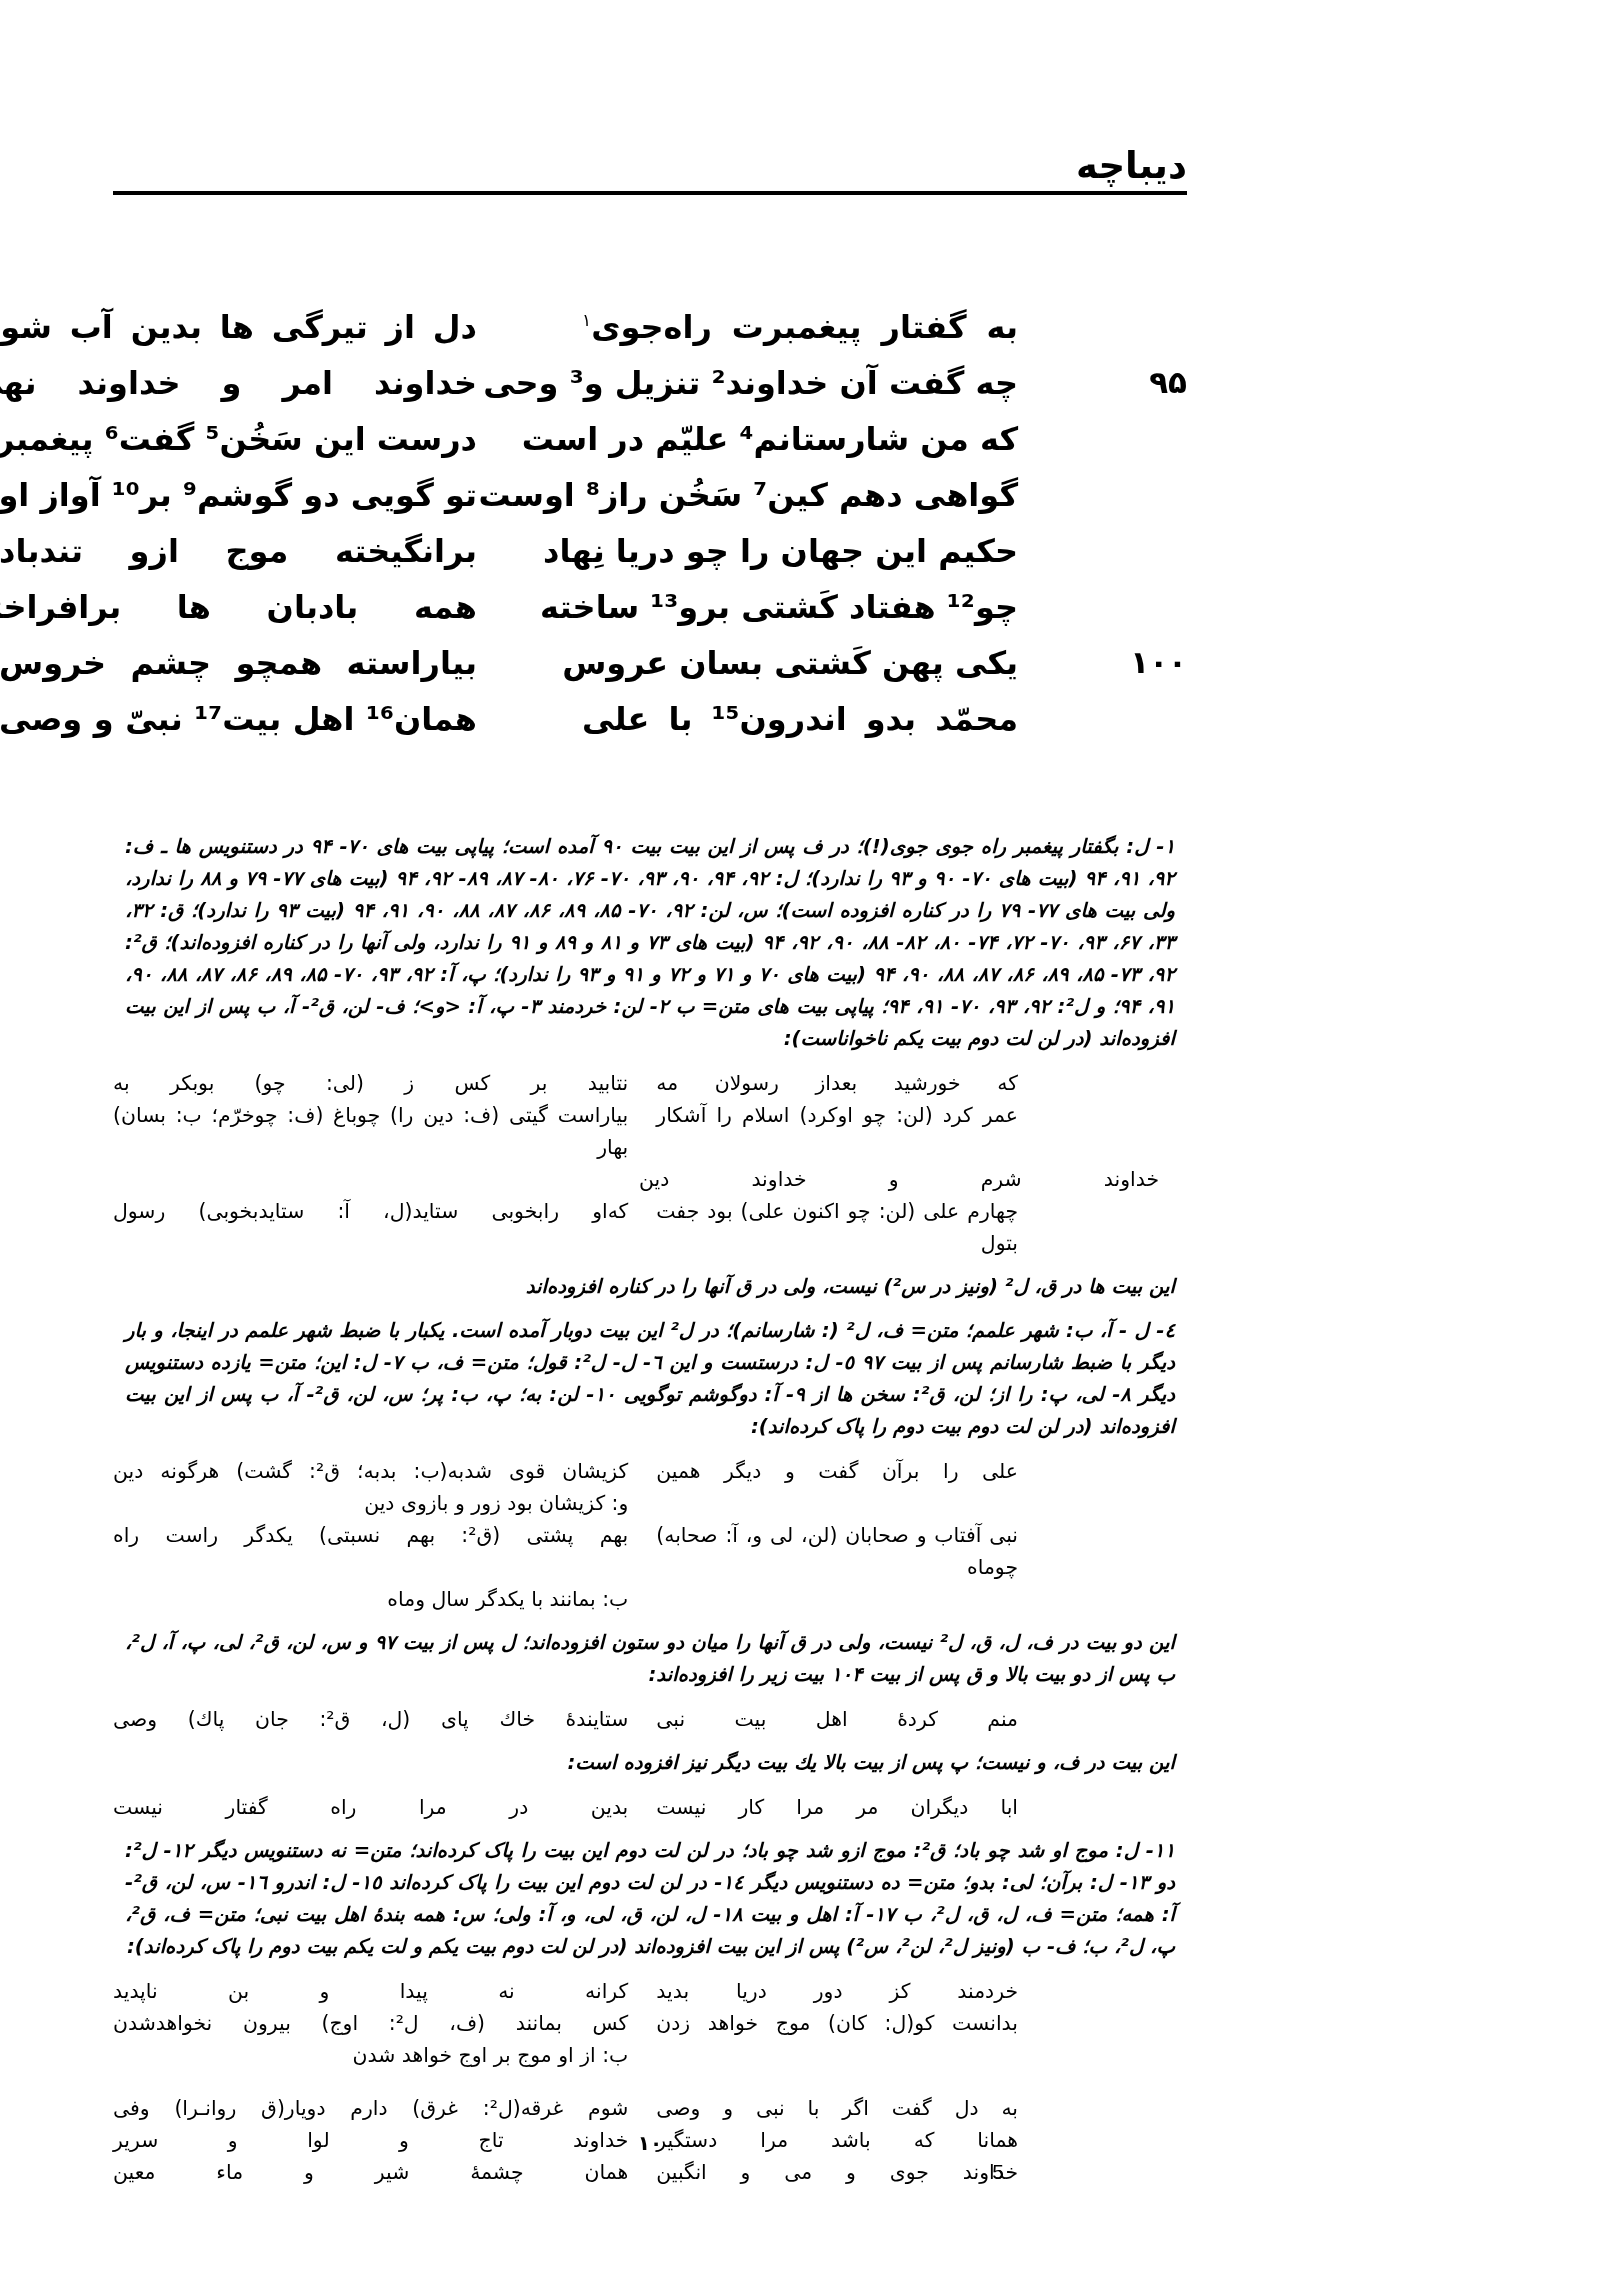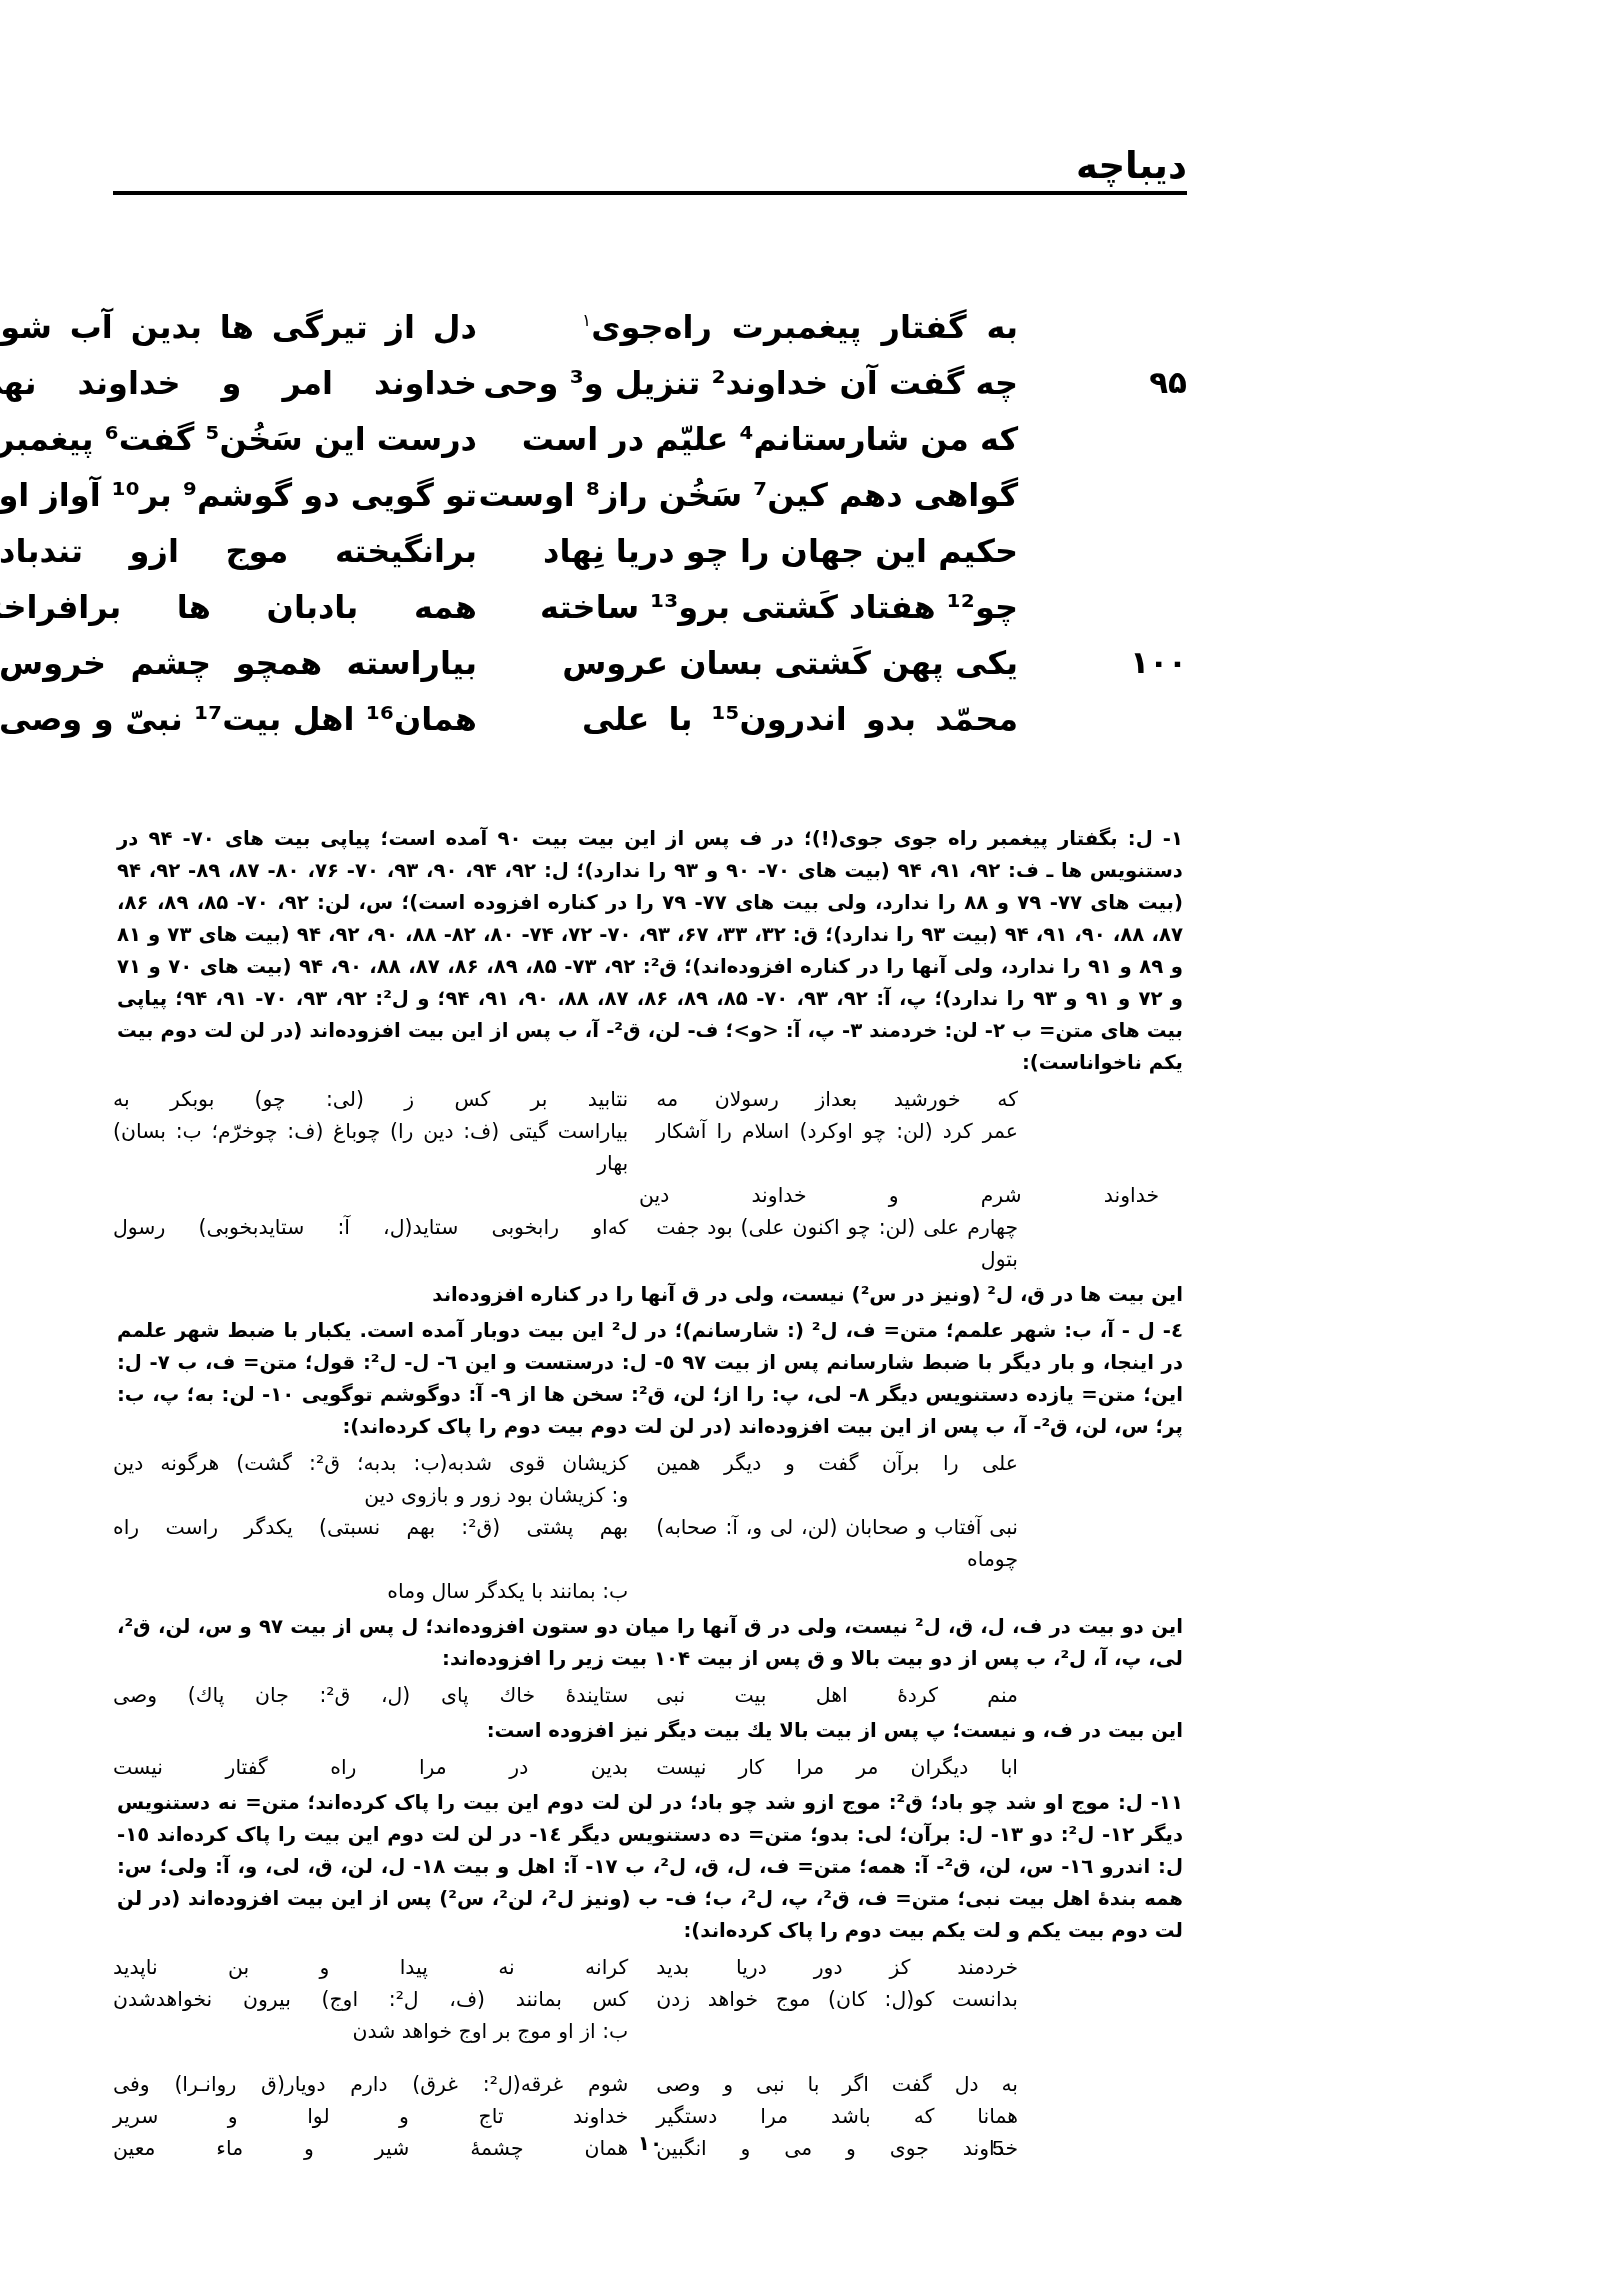--- a/index.html
+++ b/index.html
@@ -15,21 +15,21 @@
   .poem { position:absolute; top:302px; left:225px; right:113px; }
   .poem-row { position:relative; height:51px; display:flex; flex-direction:row; }
   .verse-num { position:absolute; right:0; width:70px; font-size:31px; font-weight:bold; text-align:right; top:5.6px; }
   .hemi { font-size:32px; font-weight:bold; white-space:nowrap; line-height:51px; }
   .hemi-right { position:absolute; right:169px; width:436px; text-align:justify; text-align-last:justify; }
   .hemi-left { position:absolute; right:710px; width:506px; text-align:justify; text-align-last:justify; }
   sup { font-size:17px; font-weight:normal; vertical-align:super; line-height:0; }
 
   
   .notes { position:absolute; top:819px; left:113px; right:113px; font-size:19.7px; line-height:32px; font-weight:bold; }
-  .note-para { text-align:justify; margin:4px; }
+  .note-para { text-align:justify; margin:12px;font-style:italic; }
   .note-para.last { text-align:right; }
   .qrow { display:flex; flex-direction:row; margin:0; }
   .qrow .q1 { width:534px; padding-right:169px; text-align:justify; text-align-last:justify; box-sizing:border-box; font-weight:normal; font-size:20.4px; }
   .qrow .q2 { width:520px; margin-right:28px; text-align:justify; text-align-last:justify; font-weight:normal; font-size:20.4px; }
   .qrow .q2.plain, .qrow .q1.plain { text-align-last:right; }
   .qrow .qnum { position:absolute; right:183px; font-size:21px; font-weight:normal; font-family:"Liberation Sans", sans-serif; }
   .folio { position:absolute; top:2131px; left:0; right:0; text-align:center; font-size:20px; font-weight:bold; }
 </style>
 </head>
 <body>

